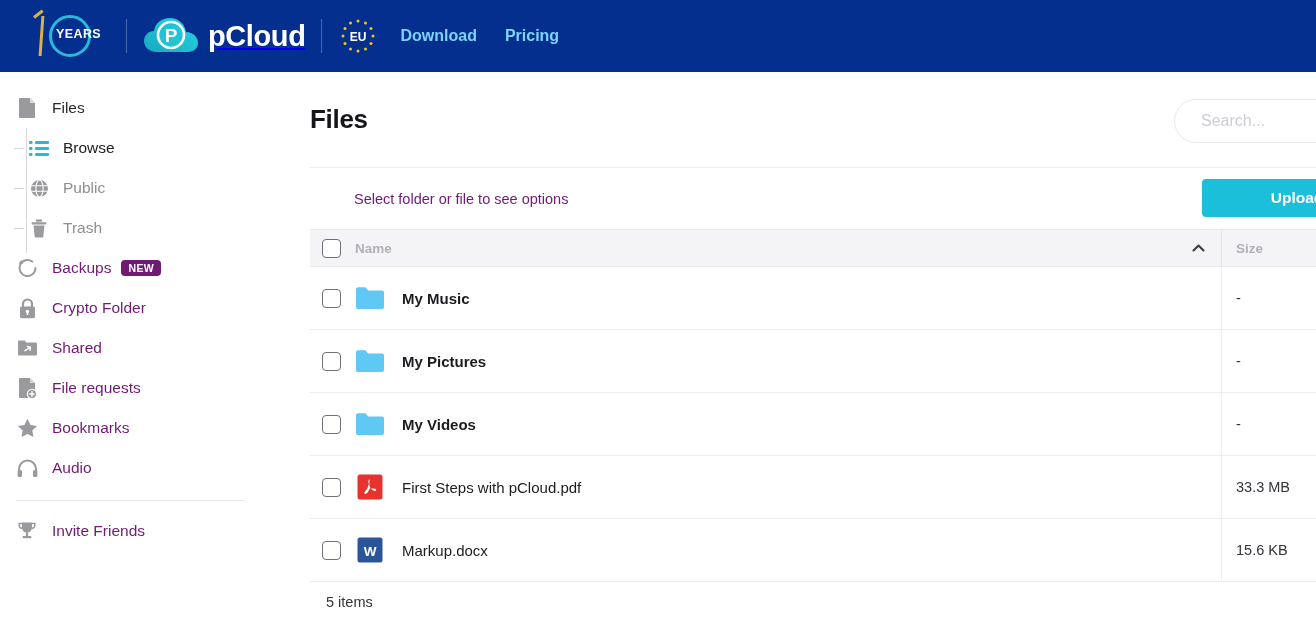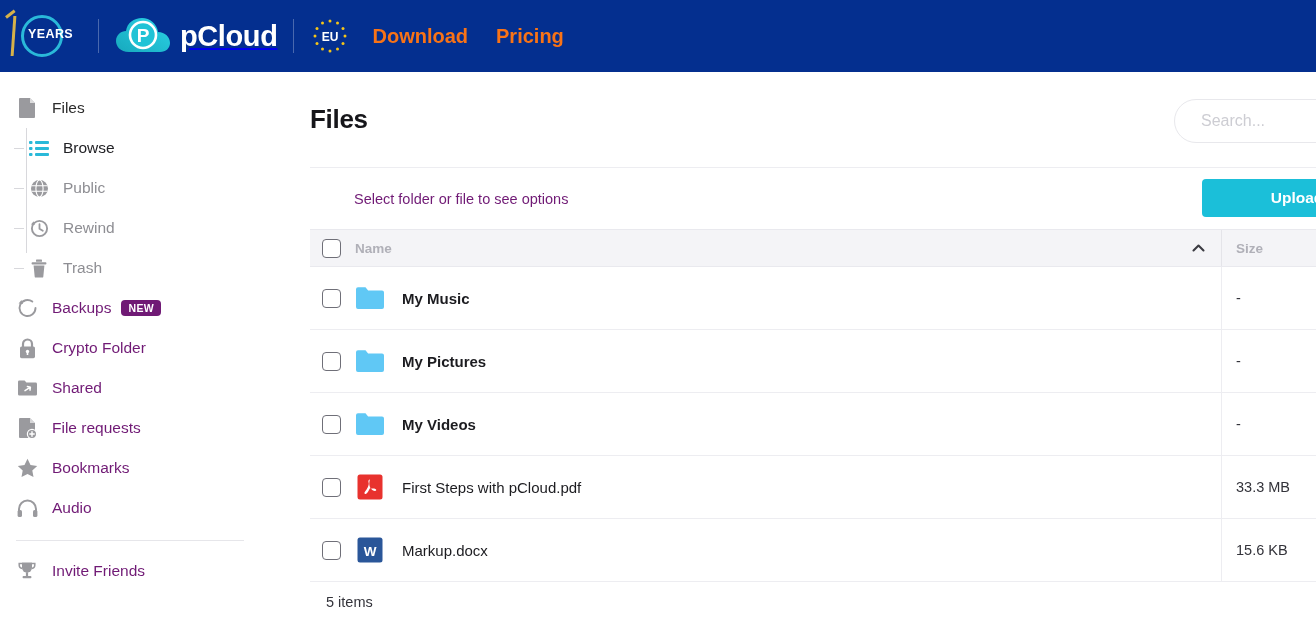--- a/index.html
+++ b/index.html
@@ -12,21 +12,21 @@
     font-family: "Liberation Sans", sans-serif;
     -webkit-font-smoothing: antialiased;
   }
 
   
   .topnav {
     height: 72px;
     background: #042f8f;
     display: flex;
     align-items: center;
-    padding-left: 6px;
+    padding-left: 34px;
     position: relative;
   }
 
   .years-badge {
     width: 76px;
     height: 46px;
     position: relative;
     flex: none;
   }
   .years-one {
@@ -85,22 +85,22 @@
     font-size: 29px;
     font-weight: bold;
     color: #ffffff;
     margin-left: 9px;
     letter-spacing: -0.4px;
   }
 
   .eu-badge { width: 40px; height: 40px; flex: none; }
 
   .nav-link {
-    color: #f97316;
-    font-size: 20px;
+    color: #7dd3fc;
+    font-size: 16px;
     font-weight: bold;
     text-decoration: none;
     margin-left: 28px;
     white-space: nowrap;
   }
   .nav-link.first { margin-left: 22px; }
 
   
   .shell { display: flex; height: 552px; gap: 44px; }
 
@@ -467,30 +467,20 @@
         <span class="tree-icon">
           <svg width="19" height="19" viewBox="0 0 19 19">
             <circle cx="9.5" cy="9.5" r="8.5" fill="#9a9a9e"></circle>
             <ellipse cx="9.5" cy="9.5" rx="3.6" ry="8.5" fill="none" stroke="#ffffff" stroke-width="1.1"></ellipse>
             <path d="M1.4 6.8 H17.6 M1.4 12.2 H17.6" stroke="#ffffff" stroke-width="1.1"></path>
           </svg>
         </span>
         <span class="tree-label">Public</span>
       </div>
 
-      <div class="tree-item">
-        <span class="tree-icon">
-          <svg width="20" height="19" viewBox="0 0 20 19">
-            <circle cx="10.5" cy="9.5" r="7.6" fill="none" stroke="#9a9a9e" stroke-width="1.9"></circle>
-            <path d="M10.5 5.2 V9.8 L13.8 11.8" stroke="#9a9a9e" stroke-width="1.8" fill="none" stroke-linecap="round"></path>
-            <path d="M4.6 2.2 L2.0 5.4 L5.8 6.0 z" fill="#9a9a9e"></path>
-          </svg>
-        </span>
-        <span class="tree-label">Rewind</span>
-      </div>
 
       <div class="tree-item">
         <span class="tree-icon">
           <svg width="16" height="19" viewBox="0 0 16 19">
             <rect x="5" y="0.6" width="6" height="2.2" rx="0.6" fill="#9a9a9e"></rect>
             <rect x="0.6" y="3.2" width="14.8" height="2.3" rx="0.8" fill="#9a9a9e"></rect>
             <path d="M2.6 6.4 h10.8 l-1.1 11.3 a1 1 0 0 1 -1 0.9 H4.7 a1 1 0 0 1 -1 -0.9 z" fill="#9a9a9e"></path>
           </svg>
         </span>
         <span class="tree-label">Trash</span>

